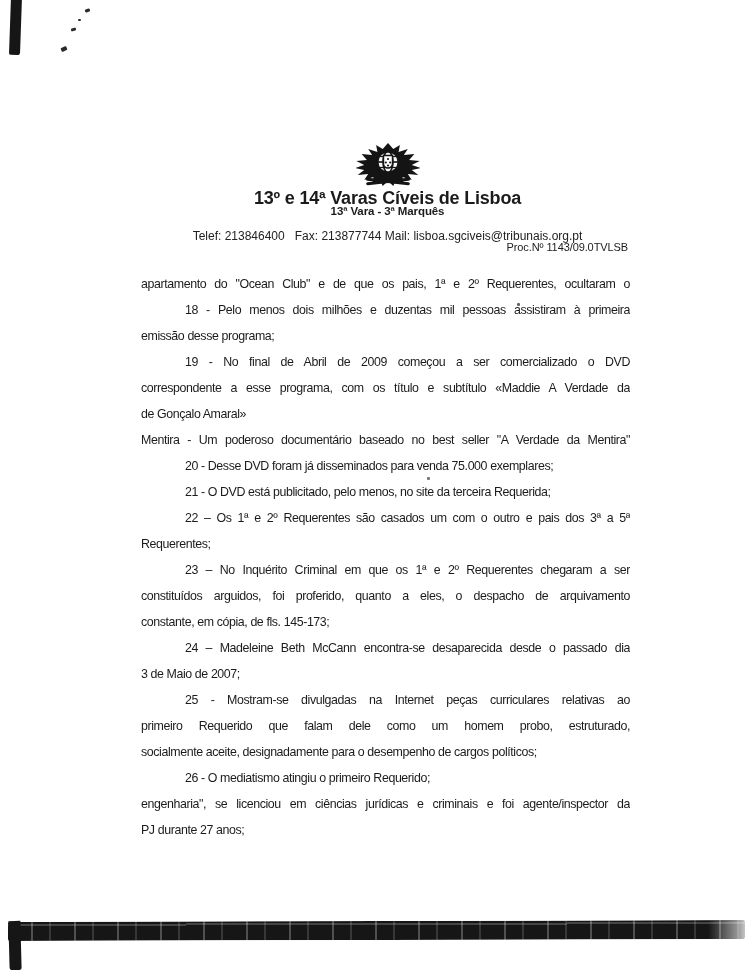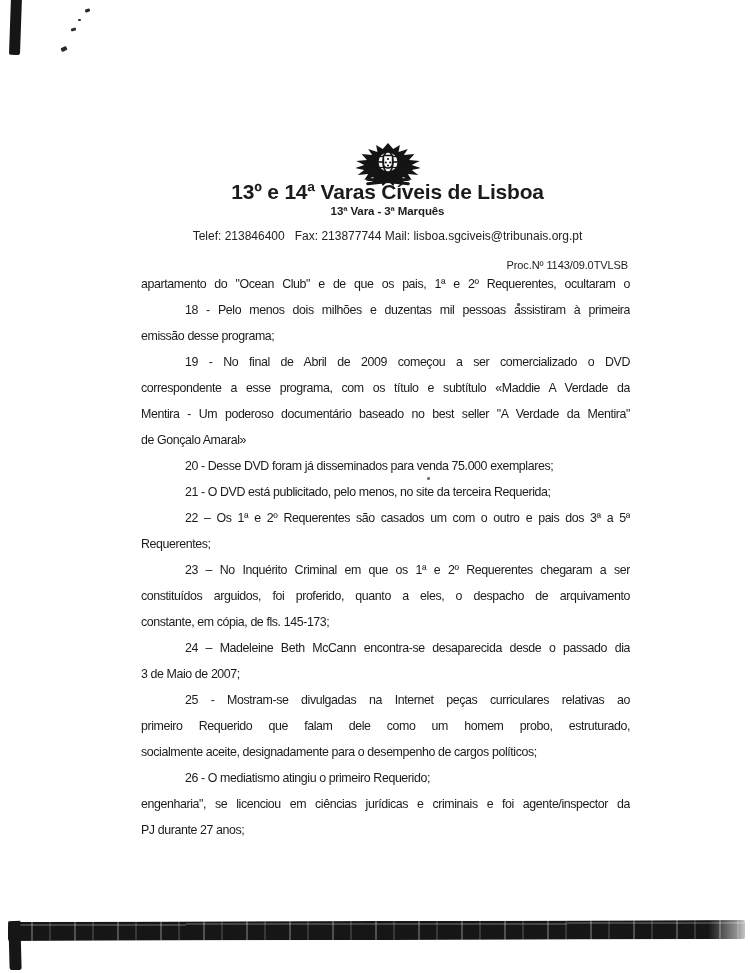--- a/index.html
+++ b/index.html
@@ -3,37 +3,37 @@
 <meta charset="utf-8">
 <style>
   html,body{margin:0;padding:0;background:#e8e8e8;}
   .page{
     position:relative;width:750px;height:973px;background:#ffffff;
     font-family:"Liberation Sans", sans-serif;color:#1b1b1b;overflow:hidden;
   }
   
   .emblem{position:absolute;left:356px;top:140px;width:64px;height:48px;}
   .court-title{
-    position:absolute;left:24px;top:180px;width:727px;text-align:center;
-    font-size:21px;font-weight:bold;letter-spacing:-0.2px;
+    position:absolute;left:24px;top:188px;width:727px;text-align:center;
+    font-size:18px;font-weight:bold;letter-spacing:-0.2px;
   }
   .court-subtitle{
     position:absolute;left:24px;top:205px;width:727px;text-align:center;
     font-size:11.5px;font-weight:bold;letter-spacing:-0.1px;
   }
   .court-address{
     position:absolute;left:24px;top:219px;width:727px;text-align:center;
     font-size:9px;color:#222;
   }
   .court-contact{
     position:absolute;left:24px;top:229px;width:727px;text-align:center;
     font-size:12px;color:#222;white-space:pre;
   }
   .proc-number{
-    position:absolute;top:259px;right:122px;font-size:11px;letter-spacing:-0.1px;
+    position:absolute;top:241px;right:122px;font-size:11px;letter-spacing:-0.1px;
   }
   
   .doc-body{
     position:absolute;left:141px;top:271px;width:489px;
     font-size:12.4px;letter-spacing:-0.4px;
   }
   .line{
     height:26px;line-height:26px;overflow:hidden;text-align:left;
     white-space:normal;
   }
@@ -112,22 +112,22 @@
   <div class="court-subtitle">13ª Vara - 3ª Marquês</div>
   <div class="court-contact">Telef: 213846400   Fax: 213877744 Mail: lisboa.sgciveis@tribunais.org.pt</div>
   <div class="proc-number">Proc.Nº 1143/09.0TVLSB</div>
 
   <div class="doc-body">
       <div class="line just">apartamento do "Ocean Club" e de que os pais, 1ª e 2º Requerentes, ocultaram o</div>
       <div class="line indent just">18 - Pelo menos dois milhões e duzentas mil pessoas assistiram à primeira</div>
       <div class="line">emissão desse programa;</div>
       <div class="line indent just">19 - No final de Abril de 2009 começou a ser comercializado o DVD</div>
       <div class="line just">correspondente a esse programa, com os título e subtítulo «Maddie A Verdade da</div>
+      <div class="line">de Gonçalo Amaral»</div>
       <div class="line just">Mentira - Um poderoso documentário baseado no best seller "A Verdade da Mentira"</div>
-      <div class="line">de Gonçalo Amaral»</div>
       <div class="line indent">20 - Desse DVD foram já disseminados para venda 75.000 exemplares;</div>
       <div class="line indent">21 - O DVD está publicitado, pelo menos, no site da terceira Requerida;</div>
       <div class="line indent just">22 – Os 1ª e 2º Requerentes são casados um com o outro e pais dos 3ª a 5ª</div>
       <div class="line">Requerentes;</div>
       <div class="line indent just">23 – No Inquérito Criminal em que os 1ª e 2º Requerentes chegaram a ser</div>
       <div class="line just">constituídos arguidos, foi proferido, quanto a eles, o despacho de arquivamento</div>
       <div class="line">constante, em cópia, de fls. 145-173;</div>
       <div class="line indent just">24 – Madeleine Beth McCann encontra-se desaparecida desde o passado dia</div>
       <div class="line">3 de Maio de 2007;</div>
       <div class="line indent just">25 - Mostram-se divulgadas na Internet peças curriculares relativas ao</div>

